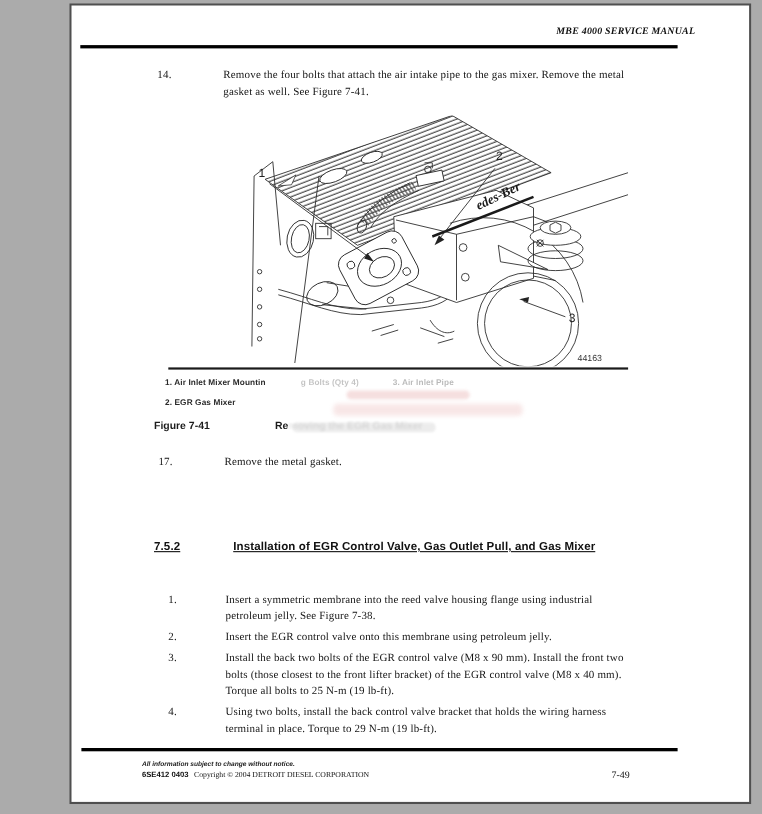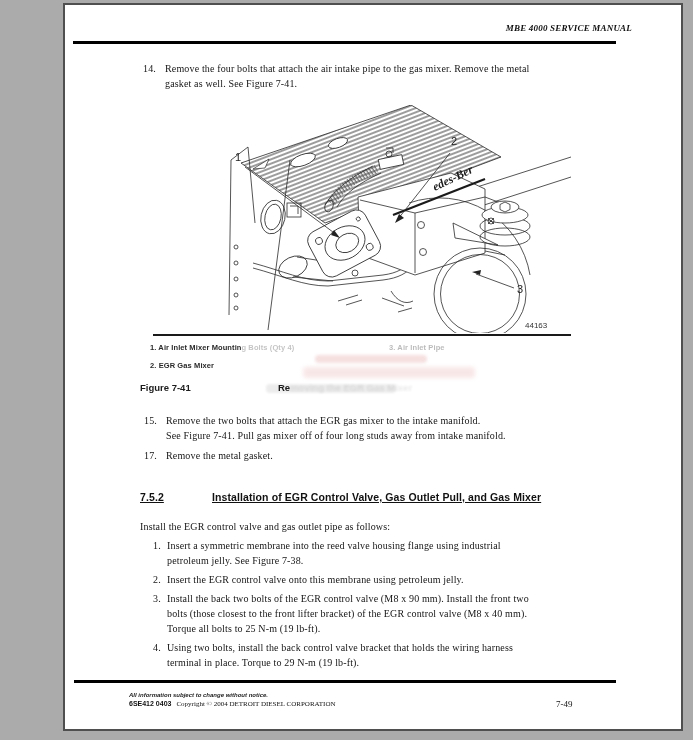--- a/index.html
+++ b/index.html
@@ -21,56 +21,55 @@
   .header-title {
     position: absolute; top: 18px; right: 49px;
     font: italic 700 9px "Liberation Serif", serif;
     color: #111; letter-spacing: .2px;
   }
   .header-rule {
     position: absolute; left: 8px; top: 36px;
     width: 543px; height: 3px; background: #000;
   }
   
-  .step-row { display: flex; color: #151515; }
+  .step-row { display: flex; color: #151515; gap: 38px; }
   .step-row .num { flex: 0 0 22px; }
   .step-row .txt { flex: 1; white-space: pre-line; }
   .serif-10 { font: 400 10px/15px "Liberation Serif", serif; letter-spacing: .15px; }
 
   .step14 { position: absolute; left: 78px; top: 56px; width: 440px; }
 
   
   .figure-box {
     position: absolute; left: 88px; top: 100px;
     width: 418px; height: 229px;
     border-bottom: 2px solid #1a1a1a;
   }
   .legend-line {
     position: absolute;
     font: 600 7.5px "Liberation Sans", sans-serif;
     color: #2a2a2a; letter-spacing: .1px;
   }
   .legend-1 { left: 85px; top: 338px; }
   .legend-2 { left: 85px; top: 356px; }
-  .legend-3 { left: 292px; top: 338px; opacity: .32; filter: blur(.4px); margin-left: 32px; }
-  .faded-tail { opacity: .28; filter: blur(.6px); }
+  .legend-3 { left: 292px; top: 338px; opacity: .32; filter: blur(.4px); }
+  .faded-tail { opacity: .28; filter: blur(.6px); padding-left: 32px; }
   .smudge {
     position: absolute; border-radius: 4px; pointer-events: none;
   }
   .smudge-pink-1 { left: 250px; top: 350px; width: 112px; height: 8px;
     background: #e4a4a4; opacity: .35; filter: blur(1.5px); }
   .smudge-pink-2 { left: 238px; top: 362px; width: 172px; height: 11px;
     background: #e8b0b0; opacity: .3; filter: blur(2px); }
   .smudge-gray-caption { left: 201px; top: 379px; width: 130px; height: 9px;
     background: #9a9a9a; opacity: .18; filter: blur(1.2px); }
   .caption-row {
     position: absolute; left: 75px; top: 377px;
     font: 700 9.5px "Liberation Sans", sans-serif; color: #1c1c1c;
     display: flex;
-    gap: 28px;
   }
   .caption-label { width: 110px; }
   .caption-faded { opacity: .10; filter: blur(1px); font-weight: 700; }
 
   .steps-15-17 { position: absolute; left: 79px; top: 408px; width: 440px; }
   .steps-15-17 .step-row { margin-bottom: 5px; }
 
   .section-heading {
     position: absolute; left: 75px; top: 486px; width: 470px;
     display: flex;
@@ -234,36 +233,30 @@
   <div class="smudge smudge-pink-2"></div>
   <div class="smudge smudge-gray-caption"></div>
 
   <div class="caption-row">
     <div class="caption-label">Figure 7-41</div>
     <div><span>Re</span><span class="caption-faded">moving the EGR Gas Mixer</span></div>
   </div>
 
   <div class="steps-15-17 serif-10">
     <div class="step-row">
-      <div class="num">15.</div>
-      <div class="txt">Remove the two bolts that attach the EGR gas mixer to the intake manifold.
-See Figure 7-41. Pull gas mixer off of four long studs away from intake manifold.</div>
-    </div>
-    <div class="step-row">
       <div class="num">17.</div>
       <div class="txt">Remove the metal gasket.</div>
     </div>
   </div>
 
   <div class="section-heading">
     <div class="sec-num">7.5.2</div>
     <div>Installation of EGR Control Valve, Gas Outlet Pull, and Gas Mixer</div>
   </div>
 
-  <div class="intro-para serif-10">Install the EGR control valve and gas outlet pipe as follows:</div>
 
   <div class="steps-install serif-10">
     <div class="step-row">
       <div class="num">1.</div>
       <div class="txt">Insert a symmetric membrane into the reed valve housing flange using industrial
 petroleum jelly. See Figure 7-38.</div>
     </div>
     <div class="step-row">
       <div class="num">2.</div>
       <div class="txt">Insert the EGR control valve onto this membrane using petroleum jelly.</div>

